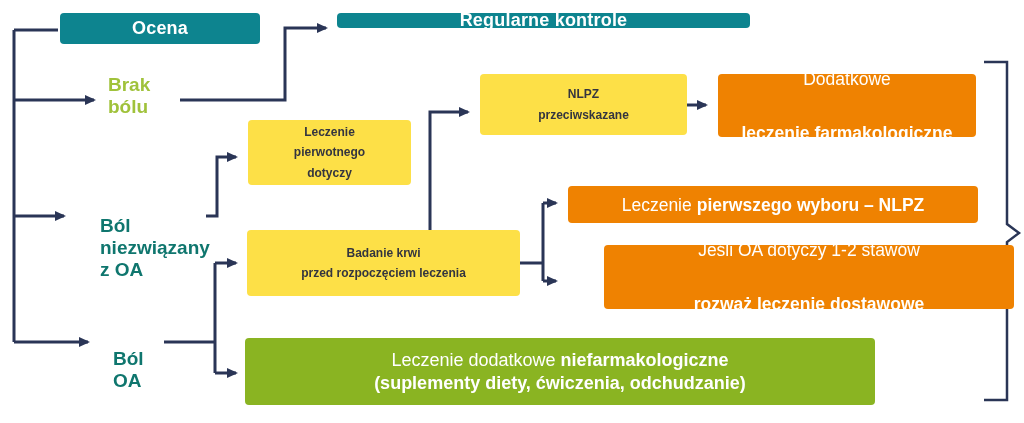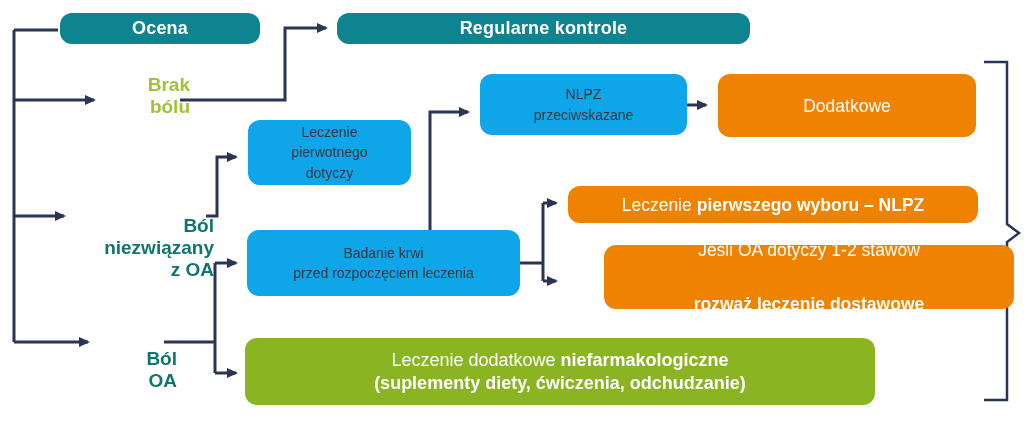--- a/index.html
+++ b/index.html
@@ -6,35 +6,35 @@
   .stage{
     position:relative;
     width:1024px;height:423px;
     background:#ffffff;
     font-family:"Liberation Sans", sans-serif;
     overflow:hidden;
   }
   .stage svg.wires{position:absolute;left:0;top:0;width:1024px;height:423px;}
   .box{
     position:absolute;
-    border-radius:12px;
+    border-radius:4px;
     display:flex;flex-direction:column;
     align-items:center;justify-content:center;
     text-align:center;
     box-sizing:border-box;
   }
   .teal{background:#0d848f;color:#ffffff;font-weight:600;font-size:18px;letter-spacing:.2px;}
-  .gray{background:#0ea5e9;color:#34353f;font-size:14px;line-height:20.5px;font-weight:400;}
+  .gray{background:#fde047;color:#34353f;font-size:12px;line-height:20.5px;font-weight:700;}
   .orange{background:#ef8201;color:#ffffff;font-size:17.5px;line-height:22px;font-weight:400;gap:32px;}
   .greenbox{background:#8ab422;color:#ffffff;font-size:18px;line-height:23px;font-weight:400;text-align:right;}
   .b{font-weight:700;}
   .label{
     position:absolute;
     font-weight:700;font-size:19px;line-height:22px;
-    text-align:right;
+    text-align:left;
   }
   .label-green{color:#a0c23b;}
   .label-red{color:#0f766e;margin-top:28px;}
 </style>
 </head>
 <body>
 
 <div class="stage">
 
   <svg class="wires" viewBox="0 0 1024 423">
@@ -60,21 +60,21 @@
       <path d="M 543 203 H 556" marker-end="url(#arr)"></path>
       <path d="M 543 281 H 556" marker-end="url(#arr)"></path>
       <path stroke-width="2.5" d="M 984 62 H 1007 V 224 L 1019 233 L 1007 242 V 400 H 984"></path>
     </g>
   </svg>
 
   <div class="box teal" style="left:60px;top:13px;width:200px;height:31px;">
     <div>Ocena</div>
   </div>
 
-  <div class="box teal" style="left:337px;top:13px;width:413px;height:31px;">
+  <div class="box teal" style="left:337px;top:13px;width:413px;height:15px;">
     <div>Regularne kontrole</div>
   </div>
 
   <div class="label label-green" style="left:108px;top:74px;width:82px;">
     <div>Brak</div>
     <div>bólu</div>
   </div>
 
   <div class="label label-red" style="left:100px;top:187px;width:114px;">
     <div>Ból</div>
@@ -98,20 +98,21 @@
     <div>przeciwskazane</div>
   </div>
 
   <div class="box gray" style="left:247px;top:230px;width:273px;height:66px;text-align:center;">
     <div>Badanie krwi</div>
     <div>przed rozpoczęciem leczenia</div>
   </div>
 
   <div class="box orange" style="left:718px;top:74px;width:258px;height:63px;">
     <div>Dodatkowe</div>
+    <div class="b">leczenie farmakologiczne</div>
   </div>
 
   <div class="box orange" style="left:568px;top:186px;width:410px;height:37px;flex-direction:row;gap:5px;">
     <span>Leczenie</span>
     <span class="b">pierwszego wyboru – NLPZ</span>
   </div>
 
   <div class="box orange" style="left:568px;top:245px;width:410px;height:64px;margin-left:36px;">
     <div>Jeśli OA dotyczy 1-2 stawów</div>
     <div class="b">rozważ leczenie dostawowe</div>

